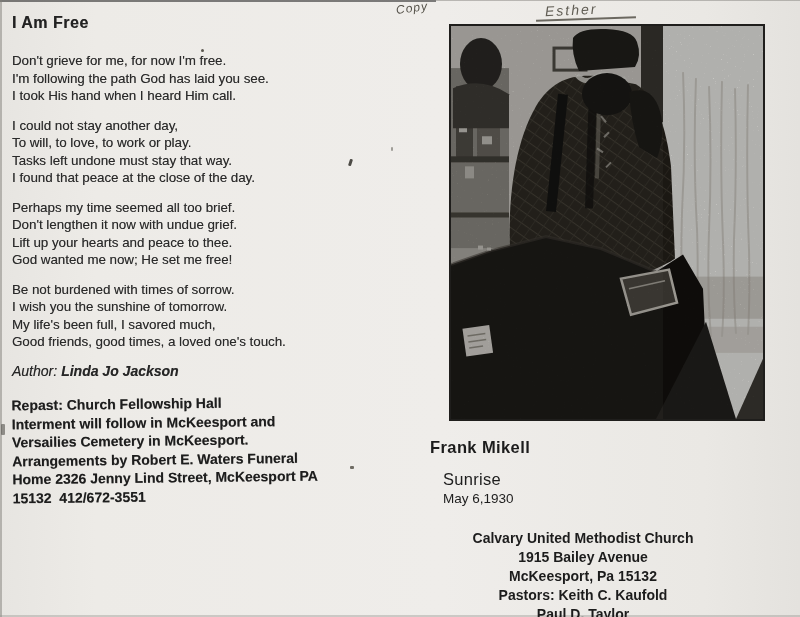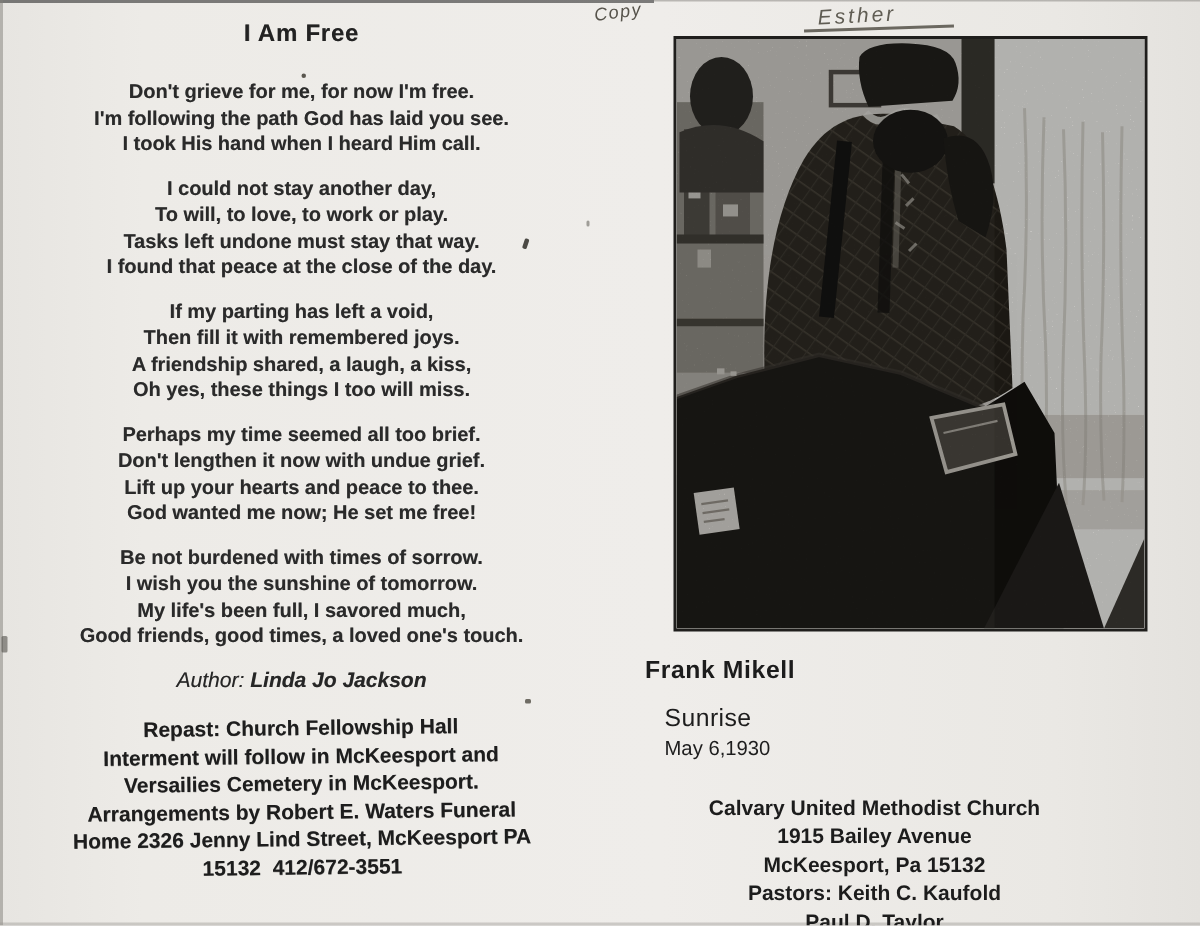--- a/index.html
+++ b/index.html
@@ -22,25 +22,25 @@
   .sp4{left:1px;top:424px;width:4px;height:11px;background:rgba(70,68,62,.55);}
   .sp5{left:391px;top:147px;width:2px;height:4px;background:rgba(80,78,70,.5);}
 
   
   .hand{position:absolute;font-style:italic;white-space:nowrap;}
   .hand-copy{left:396px;top:1px;font-size:12px;color:#56534b;transform:rotate(-7deg);letter-spacing:1px;}
   .hand-esther{left:545px;top:2px;font-size:14px;color:#605d54;transform:rotate(-3deg);letter-spacing:2px;}
   .esther-line{position:absolute;left:536px;top:18px;width:100px;height:1.5px;background:#6b6860;transform:rotate(-2deg);}
 
   
-  .left-col{position:absolute;left:12px;top:14px;width:378px;text-align:center;
+  .left-col{position:absolute;left:12px;top:14px;width:378px;
             text-shadow:0.2px 0.2px 0.4px rgba(25,25,25,.45);}
   .poem-title{font-size:16px;font-weight:bold;margin:0 0 20px 0;letter-spacing:.5px;}
   .stanza{margin:0 0 12px 0;}
-  .stanza p{margin:0;font-size:13.3px;line-height:17.5px;color:#2a2a2a;font-weight:bold;}
+  .stanza p{margin:0;font-size:13.3px;line-height:17.5px;color:#2a2a2a;}
   .author-line{margin-top:7px;font-size:14px;font-style:italic;color:#262626;}
   .author-line .nm{font-weight:bold;margin-left:4px;}
   .arrangements{margin-top:15px;transform:rotate(-0.7deg);}
   .arrangements p{margin:0;font-size:14px;font-weight:bold;line-height:18.6px;color:#1d1d1d;white-space:pre-wrap;}
 
   
   .photo-frame{position:absolute;left:449px;top:24px;width:316px;height:397px;
                border:2px solid #1f1e1c;box-sizing:border-box;background:#efeeea;overflow:hidden;}
   .photo-frame svg{display:block;width:100%;height:100%;}
   .deceased-name{position:absolute;left:430px;top:438px;width:320px;text-align:left;
@@ -80,26 +80,20 @@
       <p>I'm following the path God has laid you see.</p>
       <p>I took His hand when I heard Him call.</p>
     </div>
     <div class="stanza">
       <p>I could not stay another day,</p>
       <p>To will, to love, to work or play.</p>
       <p>Tasks left undone must stay that way.</p>
       <p>I found that peace at the close of the day.</p>
     </div>
     <div class="stanza">
-      <p>If my parting has left a void,</p>
-      <p>Then fill it with remembered joys.</p>
-      <p>A friendship shared, a laugh, a kiss,</p>
-      <p>Oh yes, these things I too will miss.</p>
-    </div>
-    <div class="stanza">
       <p>Perhaps my time seemed all too brief.</p>
       <p>Don't lengthen it now with undue grief.</p>
       <p>Lift up your hearts and peace to thee.</p>
       <p>God wanted me now; He set me free!</p>
     </div>
     <div class="stanza">
       <p>Be not burdened with times of sorrow.</p>
       <p>I wish you the sunshine of tomorrow.</p>
       <p>My life's been full, I savored much,</p>
       <p>Good friends, good times, a loved one's touch.</p>

